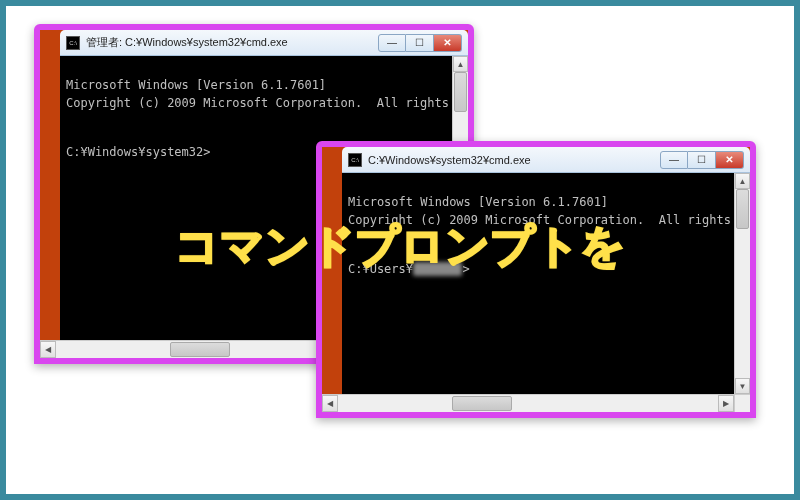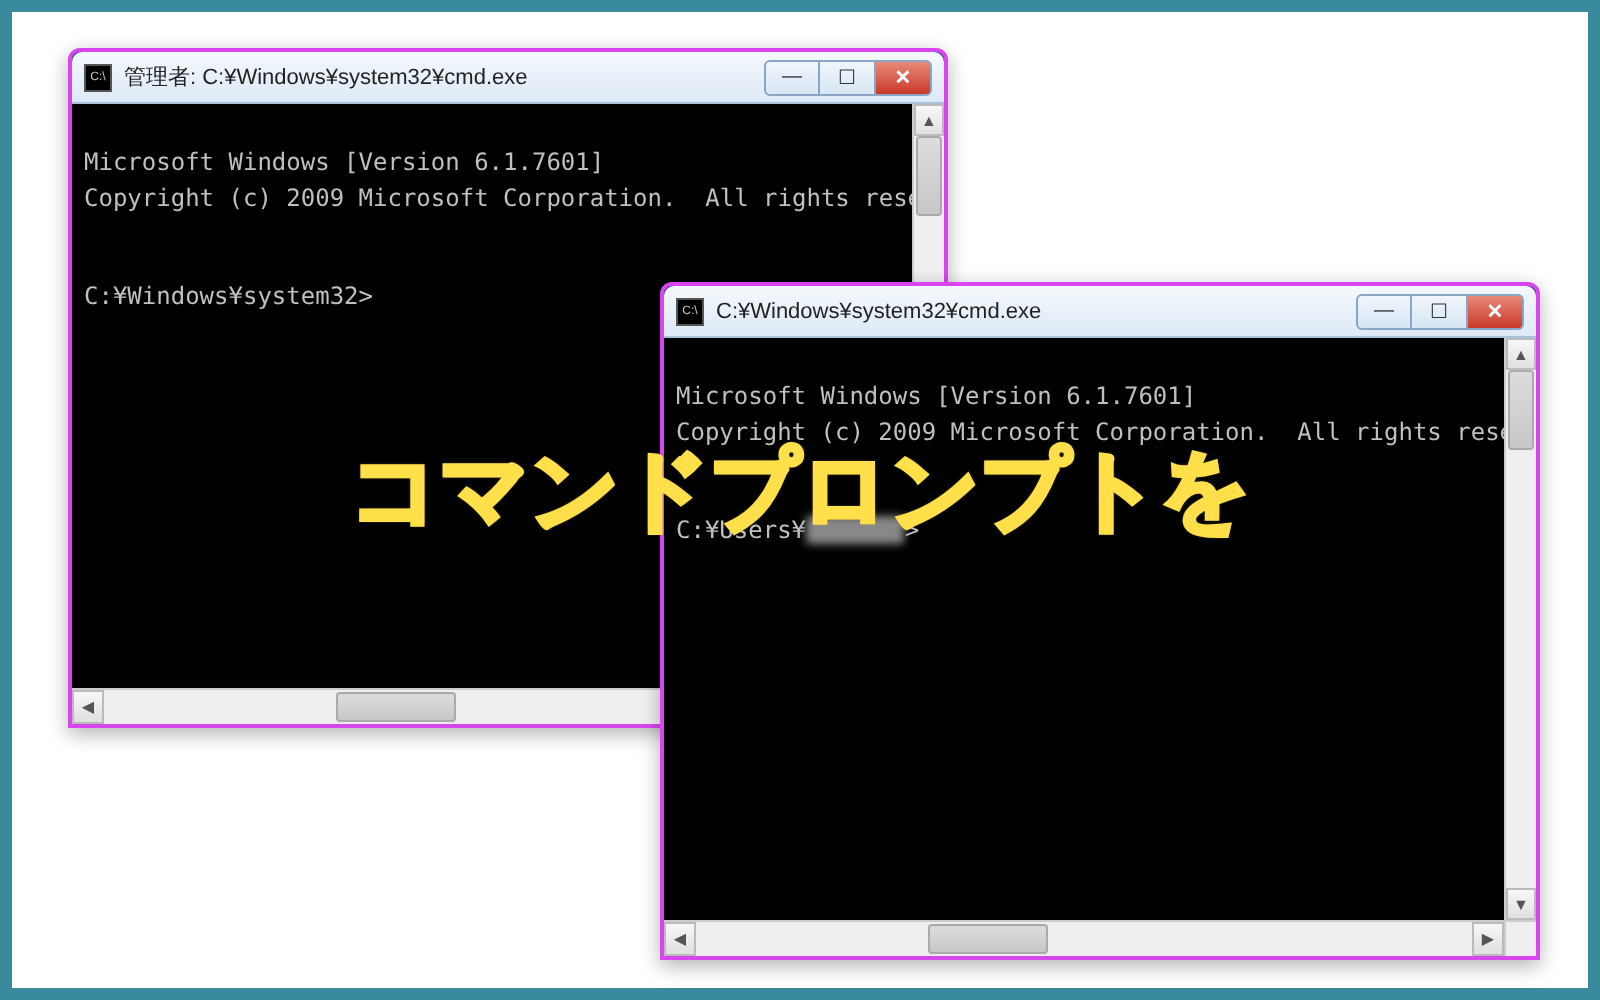--- a/index.html
+++ b/index.html
@@ -7,36 +7,37 @@
       width: 800px;
       height: 500px;
       background: #fff;
       border: 6px solid #3a8a9e;
       position: relative;
       overflow: hidden;
       font-family: "Segoe UI", Arial, sans-serif;
     }
     .cmd-window {
       position: absolute;
-      background: #0c4a6e;
-      border: 2px solid #d946ef;
+      background: #c2410c;
+      border: 6px solid #d946ef;
       border-radius: 6px 6px 0 0;
       box-shadow: 0 3px 10px rgba(0,0,0,0.3);
+      padding-left: 20px;
     }
     .cmd-window.back {
       top: 18px;
       left: 28px;
       width: 440px;
       height: 340px;
     }
     .cmd-window.front {
       top: 135px;
-      left: 324px;
+      left: 310px;
       width: 440px;
-      height: 339px;
+      height: 277px;
     }
     .titlebar {
       height: 26px;
       background: linear-gradient(#f4f8fc, #dde9f6);
       display: flex;
       align-items: center;
       padding: 0 6px;
       border-radius: 5px 5px 0 0;
       font-size: 11px;
       color: #222;

